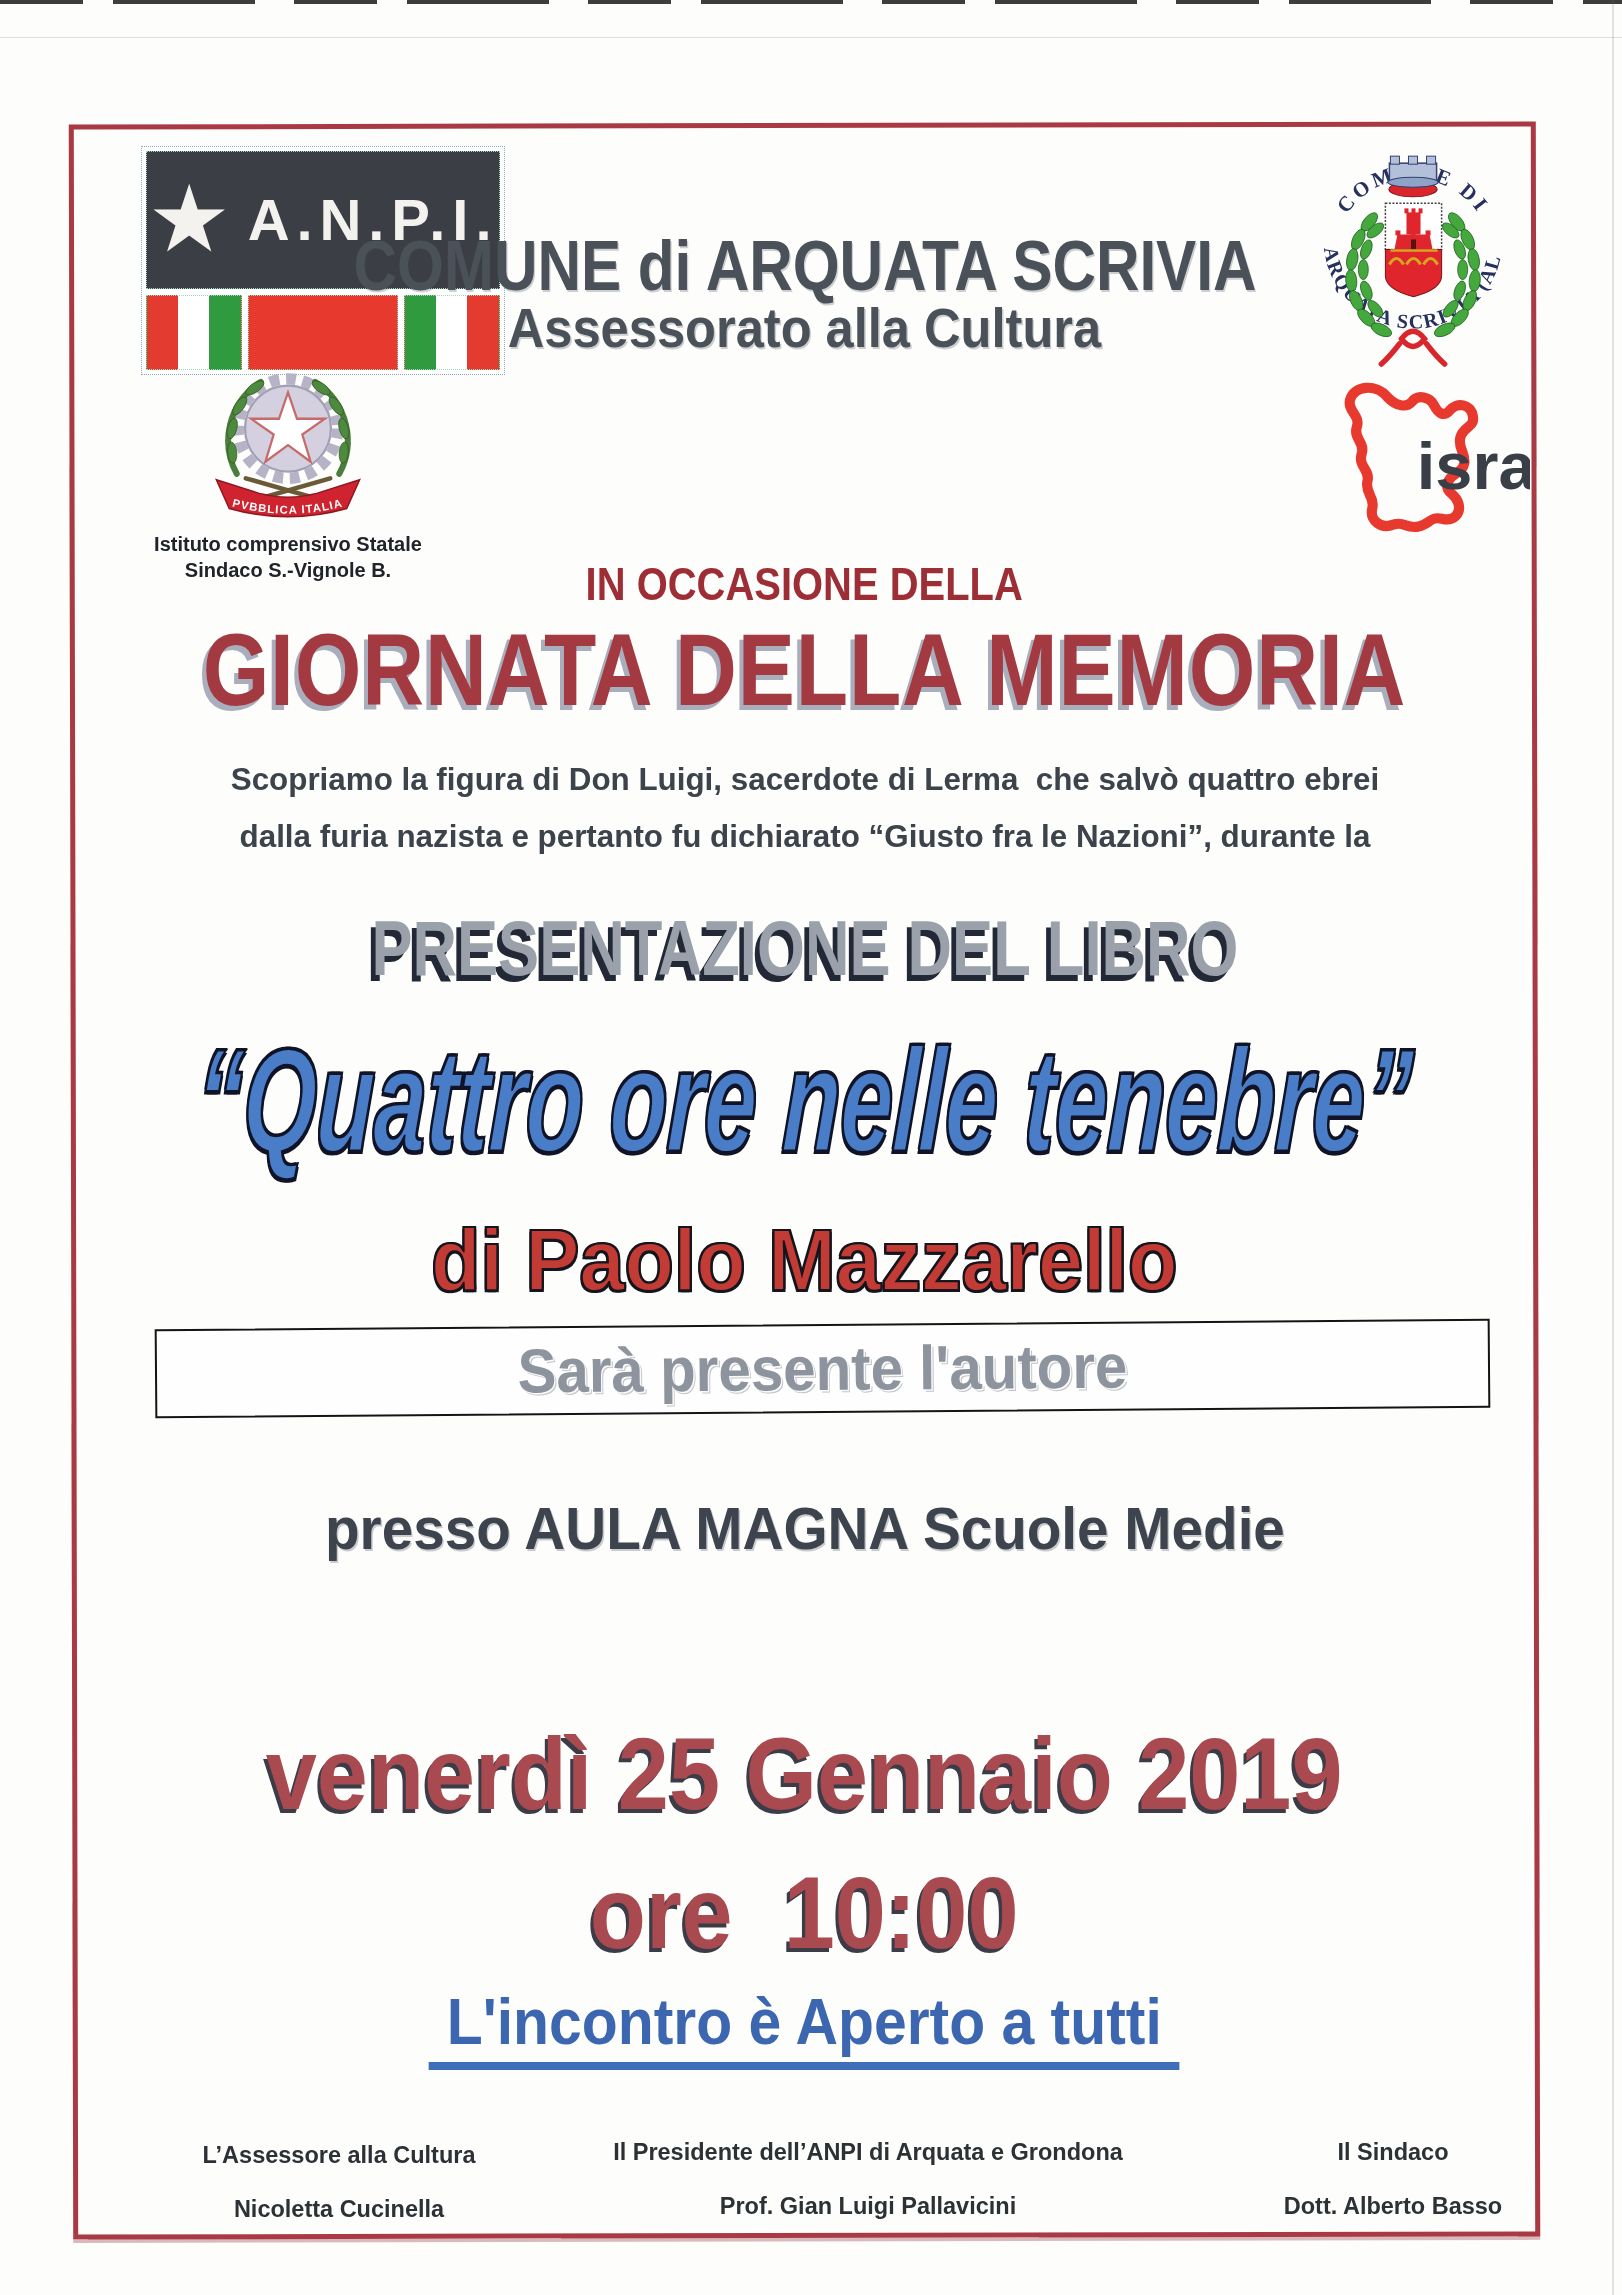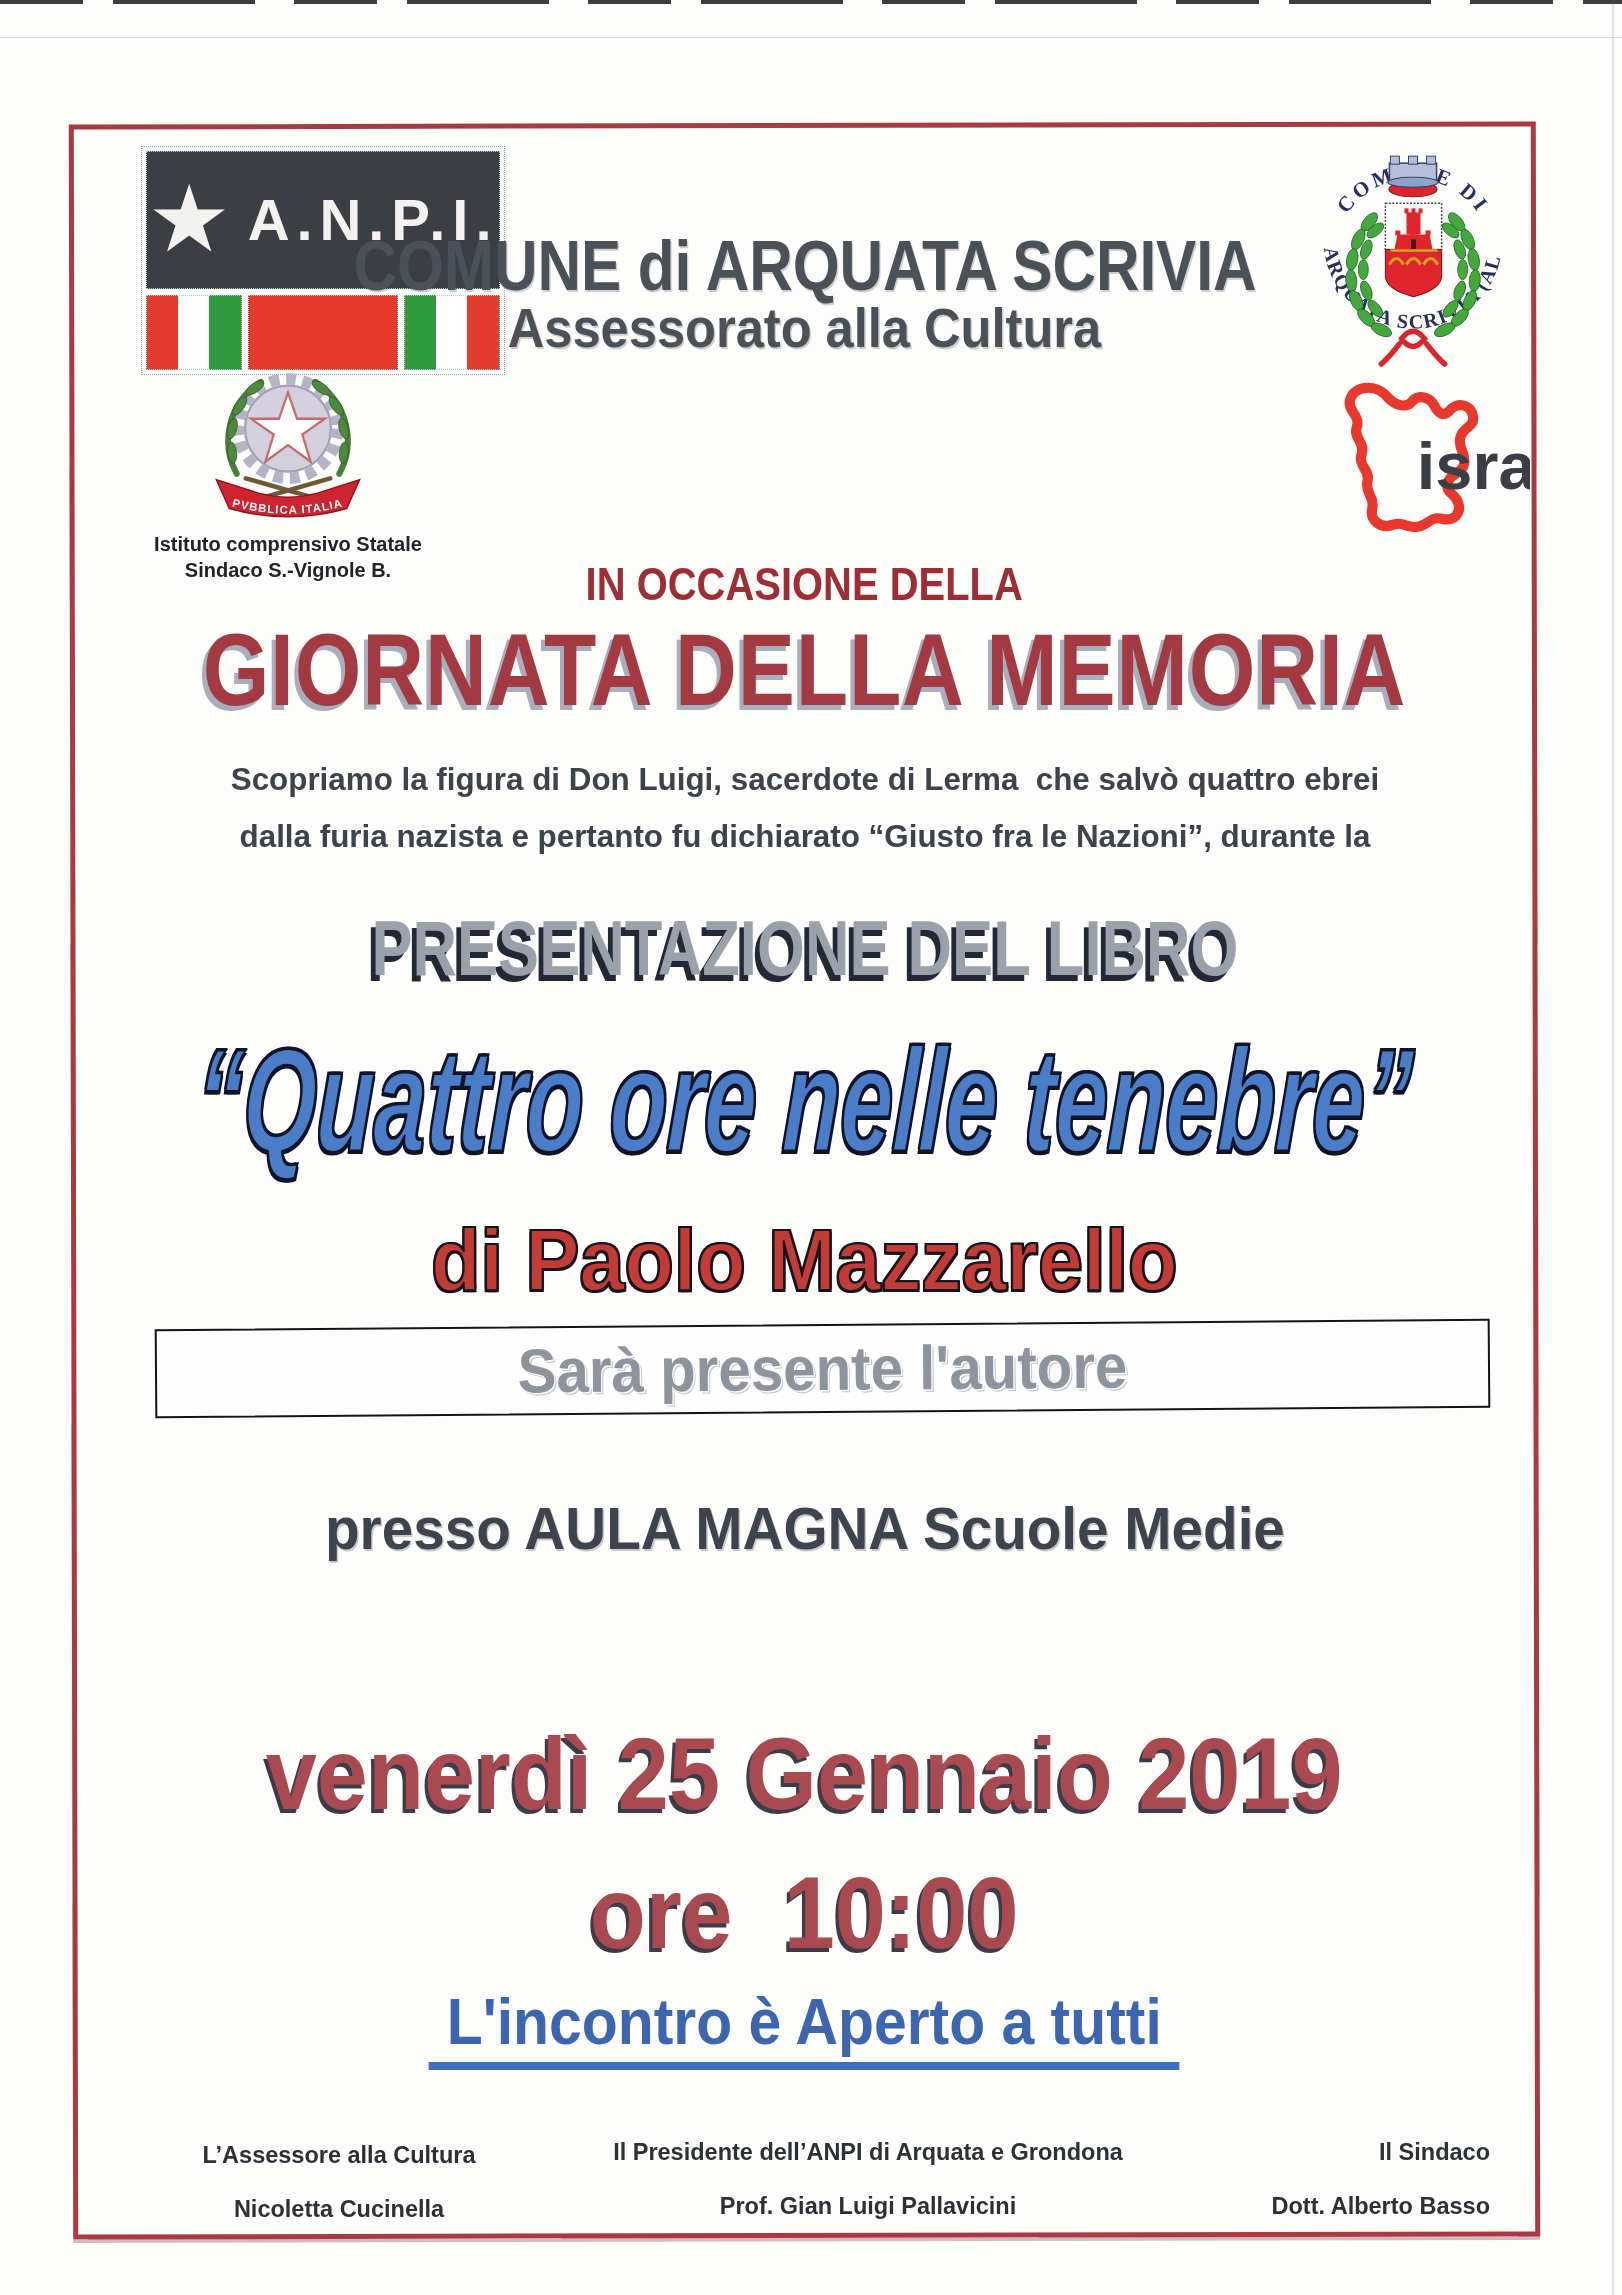--- a/index.html
+++ b/index.html
@@ -93,21 +93,21 @@
   .open{top:1987px;}
   .open .t{font-size:64px; color:var(--link_blue); transform:scaleX(.92);
     border-bottom:8.8px solid #3f6fba; padding:2px 19.6px 5.9px 19.6px;}
 
   
   .sig{position:absolute; text-align:center; color:var(--ink); font-weight:bold;}
   .sig .role{font-size:23.5px;}
   .sig .name{font-size:23.5px; margin-top:26.5px;}
   .sig-left{left:123px; top:2142px; width:432px;}
   .sig-center{left:569px; top:2139px; width:598px;}
-  .sig-right{left:1176px; top:2139px; width:314px;text-align:right;}
+  .sig-right{left:1236px; top:2139px; width:314px;}
 </style>
 </head>
 <body>
 
 <div class="page">
   <div class="scan-top"></div>
   <div class="scan-topline"></div>
   <div class="scan-right"></div>
 
   <div class="frame"></div>

